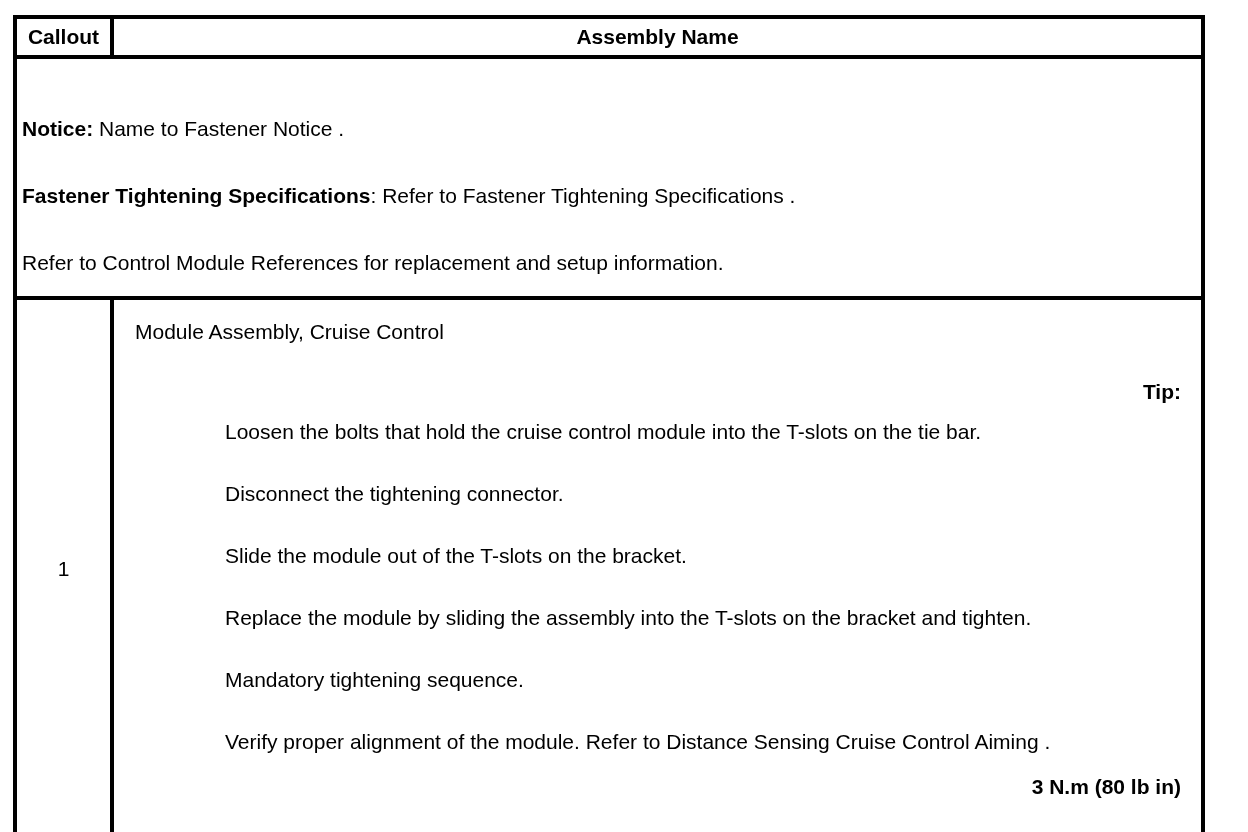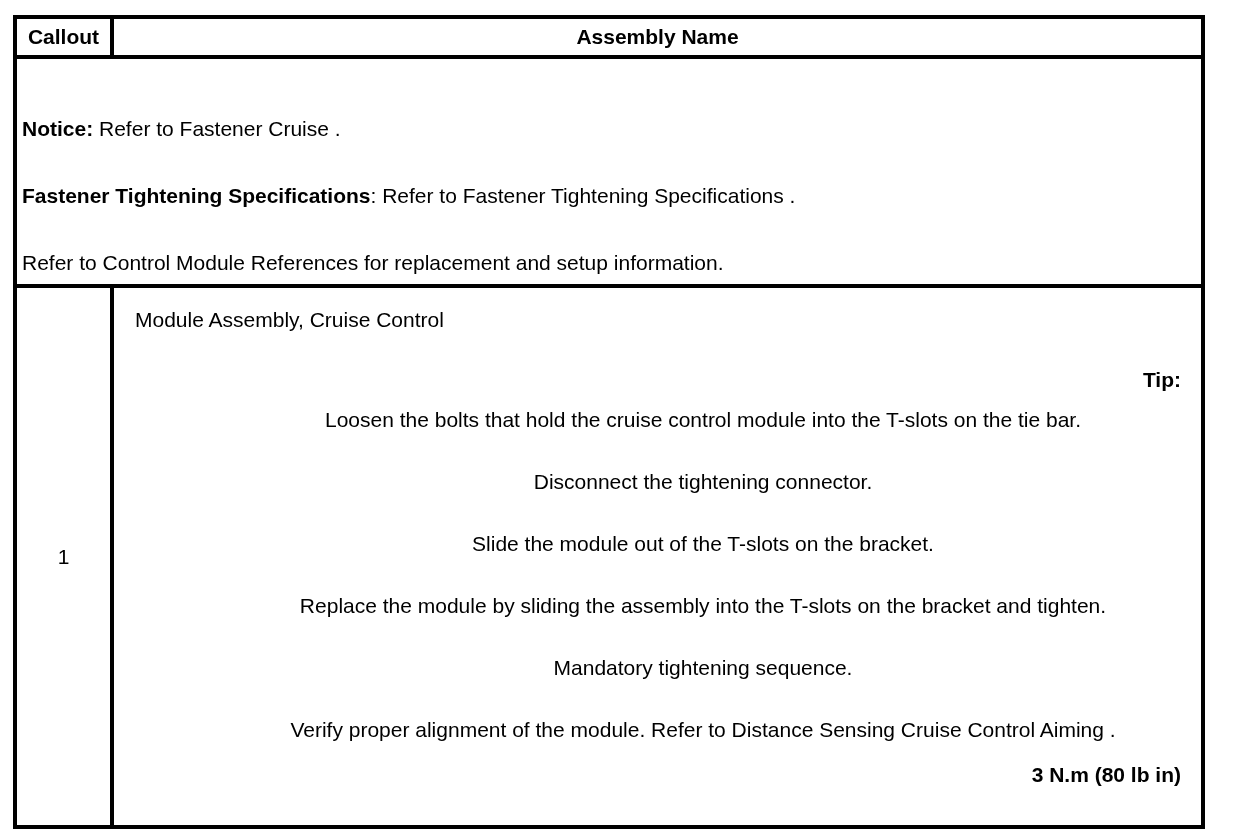--- a/index.html
+++ b/index.html
@@ -32,21 +32,21 @@
     padding: 6px 2px;
   }
   td.notices-cell {
     padding: 58px 6px 5px 5px;
   }
   td.notices-cell p {
     margin: 0 0 43px 0;
     line-height: 24px;
   }
   td.notices-cell p:last-child {
-    margin-bottom: 4px;
+    margin-bottom: 16px;
   }
   .b { font-weight: bold; text-align: right; }
   td.callout-cell {
     text-align: center;
     vertical-align: middle;
     font-weight: normal;
   }
   td.content-cell {
     padding: 4px 4px 22px 5px;
   }
@@ -55,21 +55,20 @@
     line-height: 24px;
   }
   p.tip-label {
     margin-top: 36px !important;
   }
   .tip-steps {
     padding-left: 90px;
   }
   .tip-steps p {
     margin-top: 38px !important;
-    text-align: center;
   }
   .tip-steps p.first {
     margin-top: 9px !important;
   }
   p.torque {
     margin-top: 21px !important;
   }
 </style>
 </head>
 <body>
@@ -81,21 +80,21 @@
   </colgroup>
   <thead>
     <tr>
       <th>Callout</th>
       <th>Assembly Name</th>
     </tr>
   </thead>
   <tbody>
     <tr>
       <td class="notices-cell" colspan="2">
-        <p><span class="b">Notice:</span><span> Refer to Fastener Cruise .</span></p>
+        <p><span class="b">Notice:</span><span> Name to Fastener Notice .</span></p>
         <p><span class="b">Fastener Tightening Specifications</span><span>: Refer to Fastener Tightening Specifications .</span></p>
         <p>Refer to Control Module References for replacement and setup information.</p>
       </td>
     </tr>
     <tr>
       <td class="callout-cell">1</td>
       <td class="content-cell">
         <p>Module Assembly, Cruise Control</p>
         <p class="tip-label b">Tip:</p>
         <div class="tip-steps">

